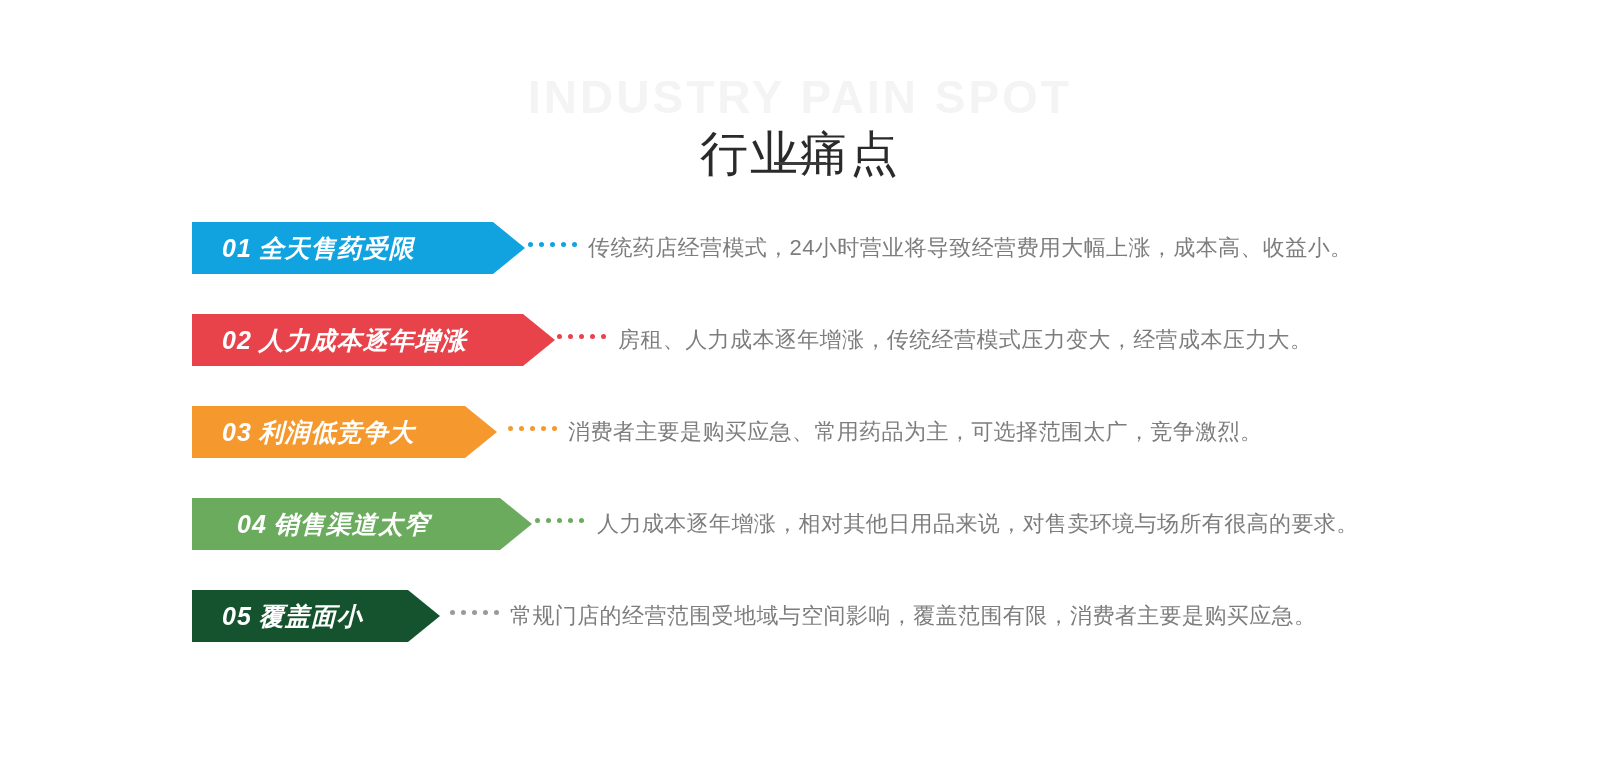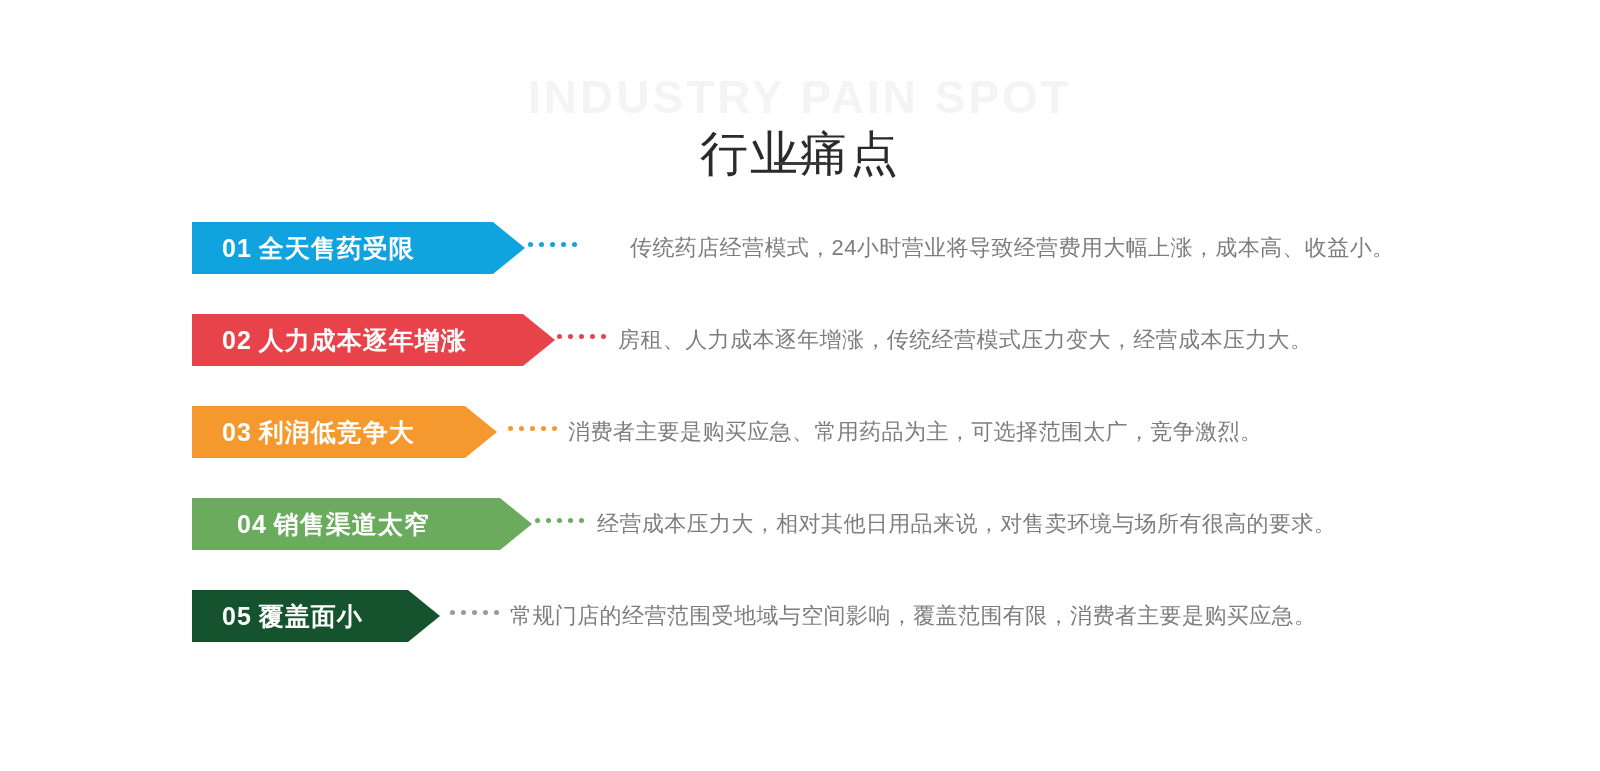--- a/index.html
+++ b/index.html
@@ -87,20 +87,21 @@
     padding-right: 44px;
     -webkit-clip-path: polygon(0 0, calc(100% - 32px) 0, 100% 50%, calc(100% - 32px) 100%, 0 100%);
     clip-path: polygon(0 0, calc(100% - 32px) 0, 100% 50%, calc(100% - 32px) 100%, 0 100%);
   }
   .banner-text {
     font-size: 25px;
     font-weight: bold;
     color: #ffffff;
     white-space: nowrap;
     letter-spacing: 1px;
+    font-style: italic;
   }
   .banner-num {
     font-weight: bold;
     margin-right: 7px;
   }
 
   .dots {
     position: absolute;
     top: 28px;
     display: flex;
@@ -159,21 +160,21 @@
       <div class="banner" style="background: rgb(17, 162, 224);">
         <span class="banner-text"><span class="banner-num">01</span><span>全天售药受限</span></span>
       </div>
       <div class="dots">
         <span class="dot" style="background: rgb(17, 162, 224);"></span>
         <span class="dot" style="background: rgb(17, 162, 224);"></span>
         <span class="dot" style="background: rgb(17, 162, 224);"></span>
         <span class="dot" style="background: rgb(17, 162, 224);"></span>
         <span class="dot" style="background: rgb(17, 162, 224);"></span>
       </div>
-      <div class="desc" style="color: rgb(125, 125, 125); margin-left: 42px;">传统药店经营模式，24小时营业将导致经营费用大幅上涨，成本高、收益小。</div>
+      <div class="desc" style="color: rgb(125, 125, 125);">传统药店经营模式，24小时营业将导致经营费用大幅上涨，成本高、收益小。</div>
     </div>
 
     <div class="row row-2">
       <div class="banner" style="background: rgb(232, 67, 75);">
         <span class="banner-text"><span class="banner-num">02</span><span>人力成本逐年增涨</span></span>
       </div>
       <div class="dots">
         <span class="dot" style="background: rgb(232, 67, 75);"></span>
         <span class="dot" style="background: rgb(232, 67, 75);"></span>
         <span class="dot" style="background: rgb(232, 67, 75);"></span>
@@ -201,21 +202,21 @@
       <div class="banner" style="background: rgb(106, 171, 94); padding-left: 45px;">
         <span class="banner-text"><span class="banner-num">04</span><span>销售渠道太窄</span></span>
       </div>
       <div class="dots">
         <span class="dot" style="background: rgb(106, 171, 94);"></span>
         <span class="dot" style="background: rgb(106, 171, 94);"></span>
         <span class="dot" style="background: rgb(106, 171, 94);"></span>
         <span class="dot" style="background: rgb(106, 171, 94);"></span>
         <span class="dot" style="background: rgb(106, 171, 94);"></span>
       </div>
-      <div class="desc" style="color: rgb(125, 125, 125);">经营成本压力大，相对其他日用品来说，对售卖环境与场所有很高的要求。</div>
+      <div class="desc" style="color: rgb(125, 125, 125);">人力成本逐年增涨，相对其他日用品来说，对售卖环境与场所有很高的要求。</div>
     </div>
 
     <div class="row row-5">
       <div class="banner" style="background: #14532d;">
         <span class="banner-text"><span class="banner-num">05</span><span>覆盖面小</span></span>
       </div>
       <div class="dots">
         <span class="dot" style="background: rgb(154, 154, 154);"></span>
         <span class="dot" style="background: rgb(154, 154, 154);"></span>
         <span class="dot" style="background: rgb(154, 154, 154);"></span>

